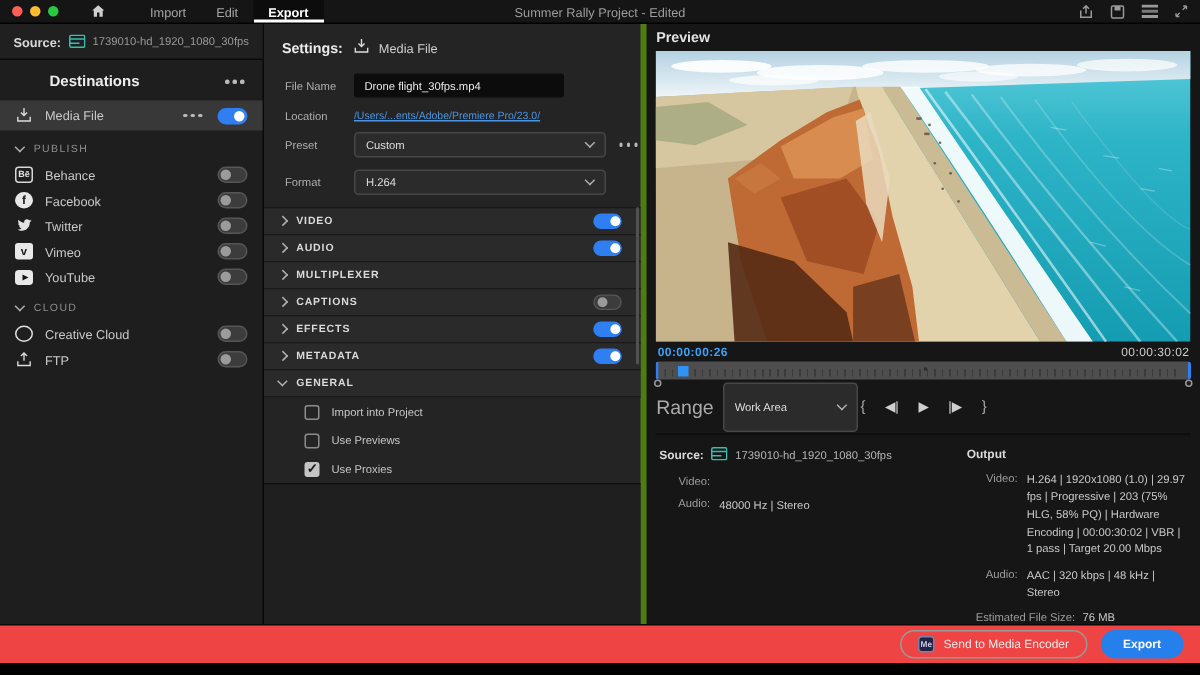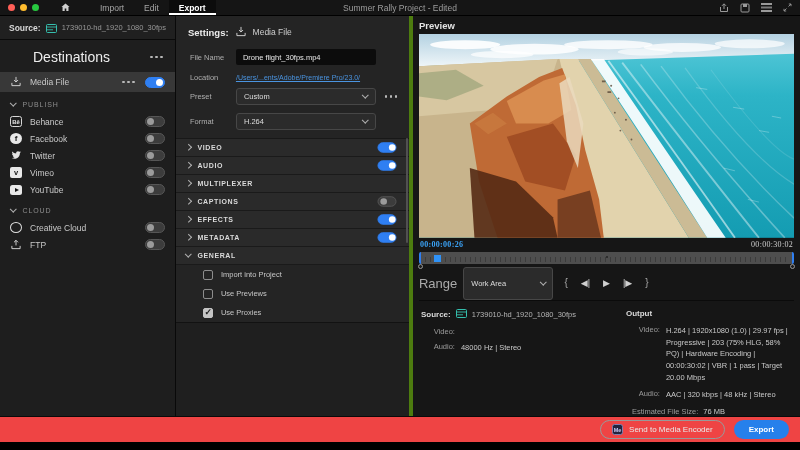--- a/index.html
+++ b/index.html
@@ -21,21 +21,21 @@
 
   
   .content { flex:1; display:flex; min-height:0; }
 
   
   .sidebar { flex:0 0 148px; background:#1e1e1e; border-right:1px solid #090909; }
   .source-row { height:24px; display:flex; align-items:center; gap:5px; padding:0 9px; border-bottom:1px solid #0a0a0a; background:#202020; }
   .source-label { font-weight:bold; color:#d8d8d8; font-size:8.5px; }
   .source-name { color:#989898; font-size:7.5px; white-space:nowrap; overflow:hidden; }
   .dest-header { display:flex; align-items:center; justify-content:space-between; padding:9px 10px 7px; }
-  .dest-title { font-weight:normal; color:#ededed; font-size:14px;padding-left:23px; }
+  .dest-title { font-weight:bold; color:#ededed; font-size:10px;padding-left:23px; }
   .more-dots { display:flex; gap:2.5px; align-items:center; padding:2px; }
   .more-dots i { width:2.5px; height:2.5px; border-radius:50%; background:#b9b9b9; }
   .dest-item { height:20px; display:flex; align-items:center; gap:8px; padding:0 10px; color:#cacaca; font-size:8.5px; }
   .dest-item.selected { background:#383838; }
   .dest-item .grow { flex:1; }
   .group-label { display:flex; align-items:center; gap:7px; padding:9px 11px 5px; color:#8d8d8d; font-size:7px; letter-spacing:0.9px; }
   .pub-item { height:17px; }
   .toggle { width:20px; height:11px; border-radius:6px; background:#3c3c3c; border:1px solid #565656; position:relative; flex:0 0 auto; }
   .toggle::after { content:""; position:absolute; top:1px; left:1.5px; width:7px; height:7px; border-radius:50%; background:#9b9b9b; }
   .toggle.on { background:#2f7ff2; border-color:#2f7ff2; }
@@ -53,40 +53,40 @@
 
   
   .settings-panel { flex:0 0 237px; background:#242424; border-right:4px solid #4d7c0f; position:relative; display:flex; flex-direction:column; }
   .settings-header { display:flex; align-items:center; gap:6px; padding:7px 12px 8px; }
   .settings-label { font-weight:bold; color:#ededed; font-size:9.5px; }
   .settings-target { color:#cfcfcf; font-size:8.5px; }
   .form-row { display:flex; align-items:center; padding-left:14px; margin-bottom:8px; }
   .form-label { flex:0 0 46px; color:#aeaeae; font-size:7.5px; }
   .field-input { width:140px; height:16px; background:#0c0c0c; border-radius:2px; color:#e8e8e8; display:flex; align-items:center; padding:0 7px; font-size:7.5px; }
   .link { color:#4a94e0; text-decoration:underline; font-size:7px; }
-  .dropdown { width:140px; height:17px; background:#2b2b2b; border:1px solid #474747; border-radius:3px; display:flex; align-items:center; justify-content:space-between; padding:0 7px; color:#dedede; font-size:7.5px; }
+  .dropdown { width:168px; height:17px; background:#2b2b2b; border:1px solid #474747; border-radius:3px; display:flex; align-items:center; justify-content:space-between; padding:0 7px; color:#dedede; font-size:7.5px; }
   .preset-more { margin-left:7px; }
   .sections { border-top:1px solid #181818; }
   .sec-row { height:18px; background:#2a2a2a; border-bottom:1px solid #1a1a1a; display:flex; align-items:center; gap:7px; padding:0 12px 0 10px; }
   .sec-label { flex:1; font-size:7px; font-weight:bold; color:#dadada; letter-spacing:0.6px; }
   .sec-toggle { transform:scale(0.95); }
   .check-row { display:flex; align-items:center; gap:8px; height:19px; padding-left:27px; }
   .checkbox { width:10px; height:10px; border:1px solid #8d8d8d; border-radius:2px; position:relative; flex:0 0 10px; }
   .checkbox.checked { background:#c4c4c4; border-color:#c4c4c4; }
   .checkbox.checked::after { content:"✓"; position:absolute; top:-1.5px; left:0.5px; font-size:9px; color:#1c1c1c; font-weight:bold; }
   .check-label { color:#c7c7c7; font-size:7.5px; }
   .settings-bottom { flex:1; background:#1f1f1f; border-top:1px solid #121212; }
   .v-scroll { position:absolute; right:1px; top:122px; width:2px; height:105px; background:#515151; border-radius:1px; }
 
   
   .preview-panel { flex:1; background:#161616; display:flex; flex-direction:column; padding:0 6px; min-width:0; }
   .preview-title { font-weight:bold; color:#e3e3e3; font-size:9.5px; padding:4px 0 3px; }
   .video { height:228px; background:#000; overflow:hidden; position:relative; }
   .video svg { width:100%; height:100%; display:block; }
-  .tc-row { height:15px; display:flex; justify-content:space-between; align-items:center; padding:0 1px;font-family:Liberation Serif, serif; }
+  .tc-row { height:15px; display:flex; justify-content:space-between; align-items:center; padding:0 1px; }
   .tc-current { color:#3ba3f7; font-size:8px; font-weight:bold; letter-spacing:0.3px; }
   .tc-duration { color:#cecece; font-size:8px; letter-spacing:0.3px; }
   .scrub-wrap { position:relative; height:19px; margin-top:1px; }
   .scrub-bar { position:absolute; left:0; right:0; top:0; height:12px; background:#4e4e4e; border-left:2px solid #2f7ff2; border-right:2px solid #2f7ff2; border-radius:2px; }
   .ticks { position:absolute; left:4px; right:4px; bottom:2px; height:5px; background:repeating-linear-gradient(90deg,#3b3b3b 0 1px,transparent 1px 5px); }
   .mid-mark { position:absolute; left:50%; top:4px; width:2px; height:2px; background:#2d2d2d; }
   .playhead { position:absolute; left:13px; top:2.5px; width:7px; height:7px; background:#2f92f7; }
   .range-handle { position:absolute; bottom:0; width:5px; height:5px; border:1px solid #989898; border-radius:50%; background:#1d1d1d; }
   .range-handle.left { left:-1px; } .range-handle.right { right:-1px; }
   .ctrl-row { height:24px; display:flex; align-items:center; position:relative; margin-top:2px; }

